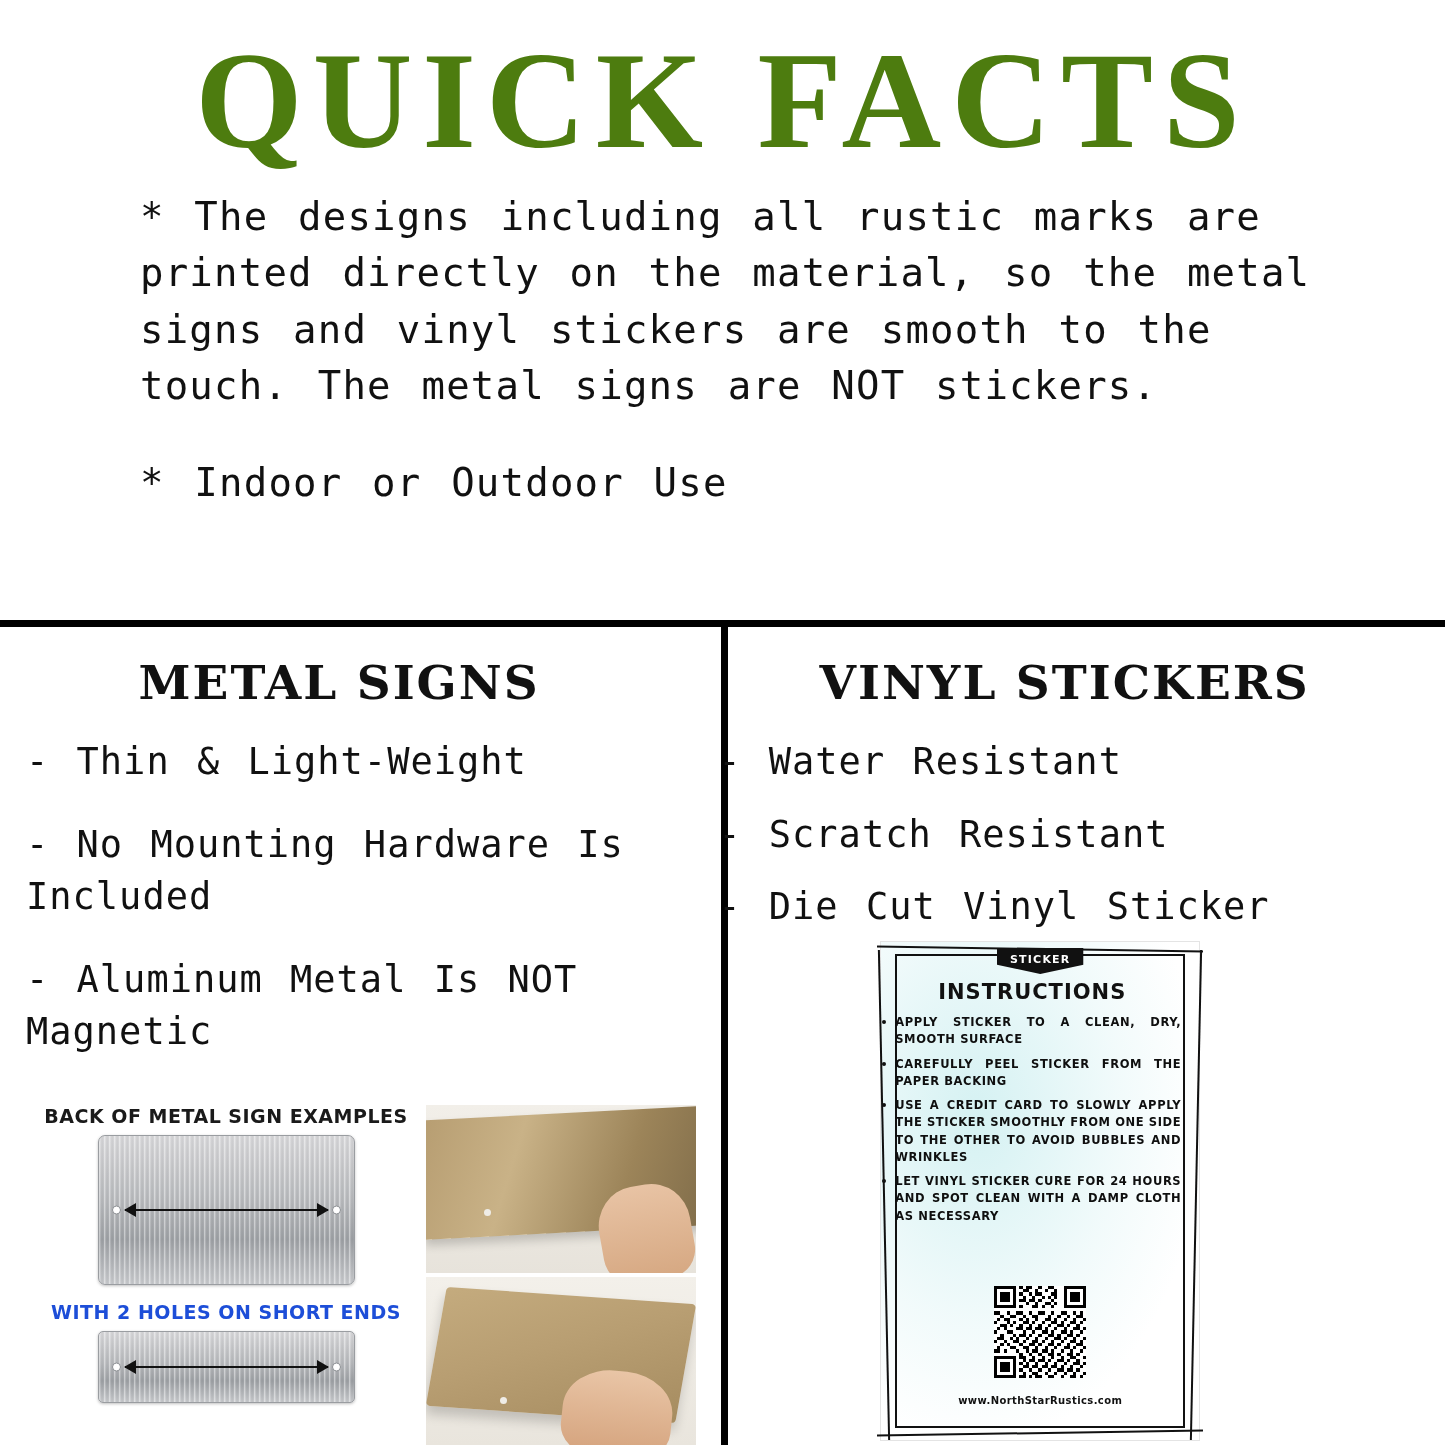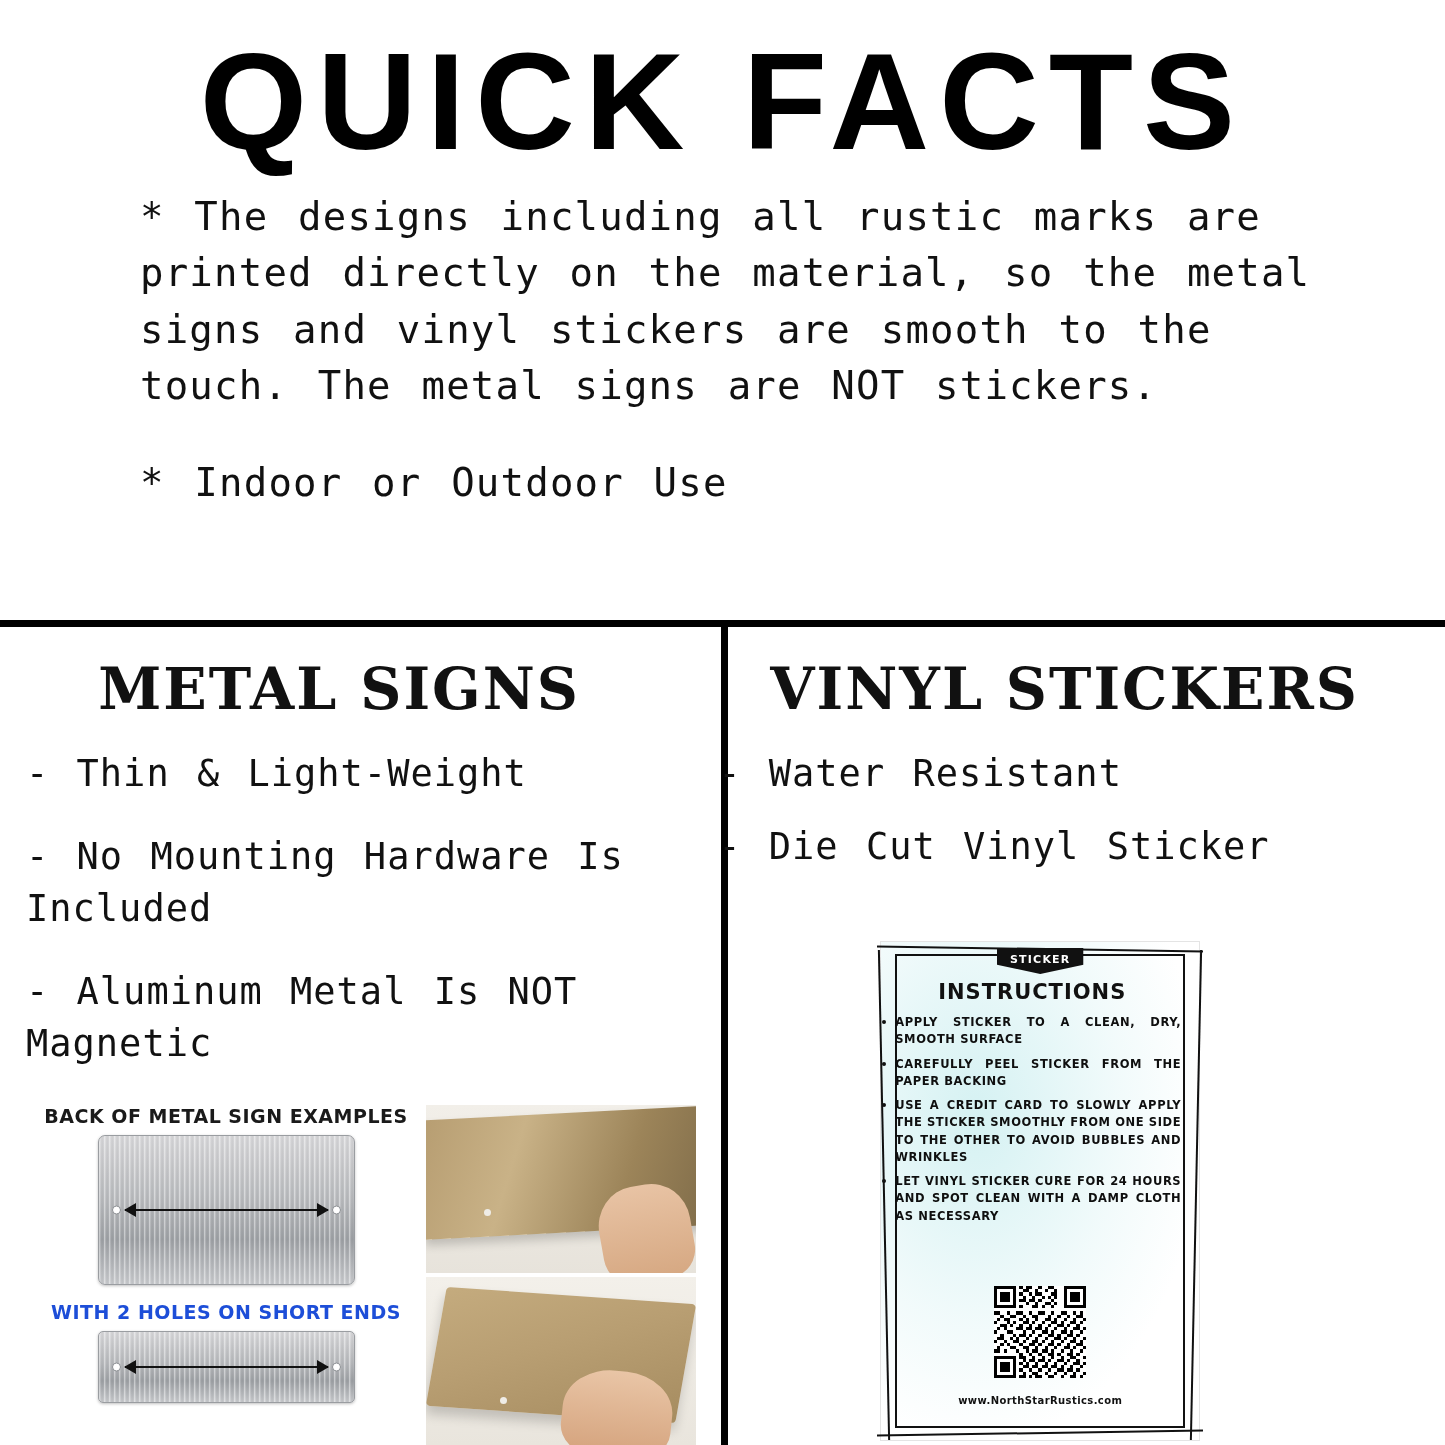--- a/index.html
+++ b/index.html
@@ -23,28 +23,28 @@
   }
 
   
   .top-section {
     height: 620px;
     box-sizing: border-box;
     padding: 22px 30px 0 30px;
     position: relative;
   }
   .title {
-    font-family: Liberation Sans, sans-serif;
+    font-family: Liberation Serif, serif;
     font-weight: bold;
     font-size: 138px;
     line-height: 1.15;
     letter-spacing: 10px;
     text-align: center;
     margin: 0 0 8px 0;
-    color: #000000;
+    color: #4d7c0f;
   }
   .facts {
     padding: 0 100px 0 110px;
   }
   .fact {
     font-size: 39px;
     line-height: 1.45;
     letter-spacing: 1.2px;
     margin: 0 0 24px 0;
     color: #111;
@@ -90,21 +90,21 @@
     width: 721px;
     padding: 28px 26px 0 26px;
   }
   .col-right {
     width: 816px;
     padding: 28px 20px 0 26px;
   }
   .col-heading {
     font-family: "DejaVu Serif", serif;
     font-weight: bold;
-    font-size: 57px;
+    font-size: 47px;
     letter-spacing: 2px;
     text-align: center;
     margin: 0 0 26px 0;
   }
   .col-right .col-heading {
     text-align: center;
   }
   .bullet {
     font-size: 37px;
     line-height: 1.42;
@@ -403,20 +403,21 @@
             <div class="dot-hole" style="left:74px;top:120px;"></div>
             <div class="hand2"></div>
           </div>
         </div>
       </div>
     </div>
 
     <div class="col col-right">
       <h2 class="col-heading">VINYL STICKERS</h2>
       <p class="bullet">- Water Resistant</p>
+      <p class="bullet">- Scratch Resistant</p>
       <p class="bullet">- Die Cut Vinyl Sticker</p>
 
       <div class="sticker-card">
         <div class="slant-top"></div>
         <div class="slant-bottom"></div>
         <div class="card-frame"></div>
         <div class="sticker-badge">STICKER</div>
         <div class="instructions-title">INSTRUCTIONS</div>
         <ul class="steps">
           <li>APPLY STICKER TO A CLEAN, DRY, SMOOTH SURFACE</li>

